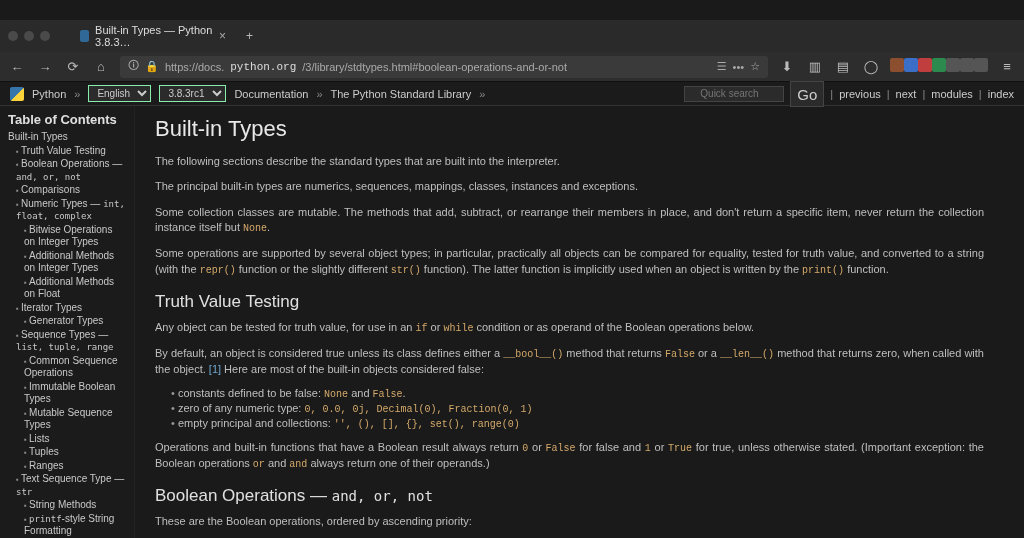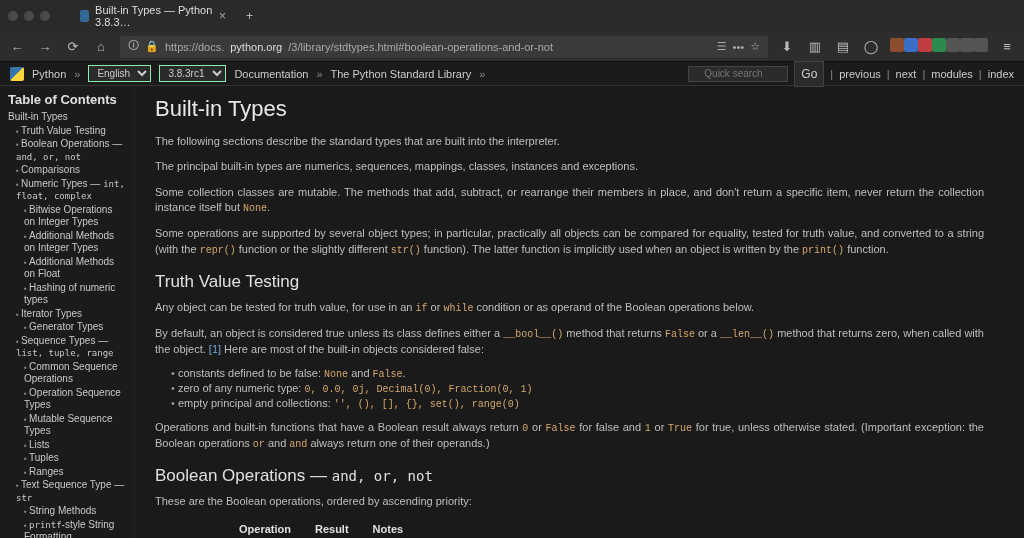--- a/index.html
+++ b/index.html
@@ -1,41 +1,41 @@
 <!DOCTYPE html>
 <html><head>
 <meta charset="utf-8">
 <style>
   * { margin: 0; padding: 0; box-sizing: border-box; }
   html, body { width: 1024px; height: 538px; overflow: hidden; background: #1a1a1a; font-family: -apple-system, "Segoe UI", Helvetica, Arial, sans-serif; font-size: 12px; color: #c8c8c8; }
   
-  .titlebar { height: 22px; background: #2a2a2a; display: flex; align-items: center; padding: 16px 8px; }
+  .titlebar { height: 22px; background: #2a2a2a; display: flex; align-items: center; padding: 16px 8px; margin-top: 20px; }
   .traffic { display: flex; gap: 6px; }
   .traffic span { width: 10px; height: 10px; border-radius: 50%; background: #4a4a4a; display: inline-block; }
   .tab-strip { flex: 1; display: flex; align-items: stretch; height: 100%; margin-left: 18px; }
   .tab { display: flex; align-items: center; gap: 6px; padding: 0 12px; font-size: 11px; color: #ddd; background: #3a3a3a; border-top-left-radius: 3px; border-top-right-radius: 3px; max-width: 170px; }
   .tab .fav { width: 12px; height: 12px; background: #306998; border-radius: 2px; }
   .tab .close { color: #aaa; font-size: 12px; }
   .tab-plus { color: #bbb; padding: 0 8px; display:flex; align-items:center; }
   
   .toolbar { height: 30px; background: #2d2d2d; display: flex; align-items: center; padding: 0 8px; gap: 10px; border-bottom: 1px solid #111; }
   .nav-arrow, .tool-icon { color: #bbb; font-size: 13px; display:inline-flex; align-items:center; justify-content:center; width:18px; }
   .urlbar { flex: 1; height: 22px; background: #3a3a3a; border-radius: 3px; display: flex; align-items: center; padding: 0 8px; color: #aaa; font-size: 11px; gap:6px; }
-  .urlbar .highlight { color: #ddd; }
+  .urlbar .highlight { color: #ddd; font-family: Liberation Mono, monospace; }
   .toolbar-right { display:flex; gap:10px; align-items:center; }
   .ext-icon { width:14px; height:14px; border-radius:2px; display:inline-block; }
   
   .py-header { height: 24px; background: #1b1b1b; border-bottom: 1px solid #333; display:flex; align-items:center; padding: 0 10px; gap:8px; font-size:11px; color:#ccc; }
   .py-logo { width:14px; height:14px; background: linear-gradient(135deg,#3776ab 50%,#ffd43b 50%); border-radius:2px; }
   .py-select { background:#2b2b2b; color:#ccc; border:1px solid #86efac; font-size:10px; padding:1px 4px; }
   .py-link { color:#ccc; }
   .py-header .sep { color:#888; }
   .py-right { margin-left:auto; display:flex; align-items:center; gap:6px; }
   .py-search { width:100px; height:16px; background:#2b2b2b; border:1px solid #444; color:#ccc; font-size:10px; padding:0 15px; }
-  .py-go { background:#2b2b2b; border:1px solid #444; color:#ccc; font-size:12px; padding:4px 6px; height:26px; }
+  .py-go { background:#2b2b2b; border:1px solid #444; color:#ccc; font-size:15px; padding:4px 6px; height:26px; }
   
   .page { display:flex; height: calc(538px - 22px - 30px - 24px); }
   .sidebar { width: 135px; background: #1b1b1b; padding: 6px 8px 20px 8px; overflow:hidden; border-right:1px solid #222; }
   .sidebar h3 { font-size:13px; color:#e0e0e0; font-weight:600; margin-bottom:4px; }
   .toc { list-style:none; font-size:10px; line-height:1.25; color:#c9c9c9; }
   .toc li { margin:1px 0; white-space:normal; }
   .toc a { color:#c9c9c9; text-decoration:none; }
   .toc .bull::before { content:"▪ "; color:#888; font-size:8px; }
   .toc .lvl1 { margin-left:0; }
   .toc .lvl2 { margin-left:8px; }
@@ -127,26 +127,25 @@
     <h3>Table of Contents</h3>
     <ul class="toc" id="toc-list">
         <li class="lvl1"><a href="#">Built-in Types</a></li>
         <li class="lvl2 bull"><a href="#">Truth Value Testing</a></li>
         <li class="lvl2 bull"><a href="#">Boolean Operations — <span class="code">and, or, not</span></a></li>
         <li class="lvl2 bull"><a href="#">Comparisons</a></li>
         <li class="lvl2 bull"><a href="#">Numeric Types — <span class="code">int, float, complex</span></a></li>
         <li class="lvl3 bull"><a href="#">Bitwise Operations on Integer Types</a></li>
         <li class="lvl3 bull"><a href="#">Additional Methods on Integer Types</a></li>
         <li class="lvl3 bull"><a href="#">Additional Methods on Float</a></li>
-        <li class="lvl3 bull"><a href="#">Hashing of numeric types</a></li>
         <li class="lvl2 bull"><a href="#">Iterator Types</a></li>
         <li class="lvl3 bull"><a href="#">Generator Types</a></li>
         <li class="lvl2 bull"><a href="#">Sequence Types — <span class="code">list, tuple, range</span></a></li>
         <li class="lvl3 bull"><a href="#">Common Sequence Operations</a></li>
-        <li class="lvl3 bull"><a href="#">Operation Sequence Types</a></li>
+        <li class="lvl3 bull"><a href="#">Immutable Boolean Types</a></li>
         <li class="lvl3 bull"><a href="#">Mutable Sequence Types</a></li>
         <li class="lvl3 bull"><a href="#">Lists</a></li>
         <li class="lvl3 bull"><a href="#">Tuples</a></li>
         <li class="lvl3 bull"><a href="#">Ranges</a></li>
         <li class="lvl2 bull"><a href="#">Text Sequence Type — <span class="code">str</span></a></li>
         <li class="lvl3 bull"><a href="#">String Methods</a></li>
         <li class="lvl3 bull"><a href="#"><span class="code">printf</span>-style String Formatting</a></li>
         <li class="lvl2 bull"><a href="#">Binary Sequence Types — </a></li>
       </ul>
   </aside>

